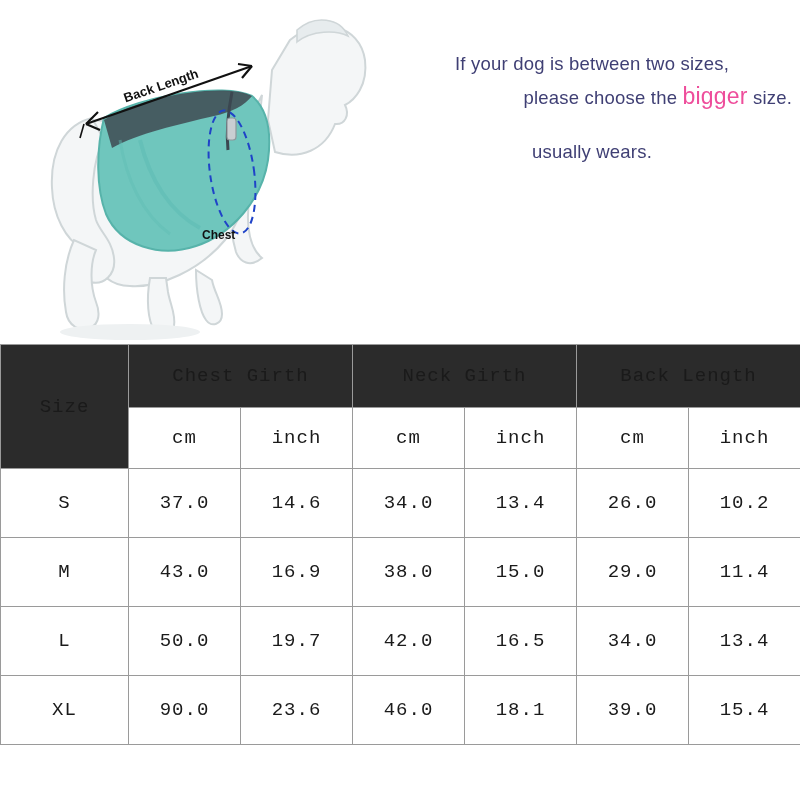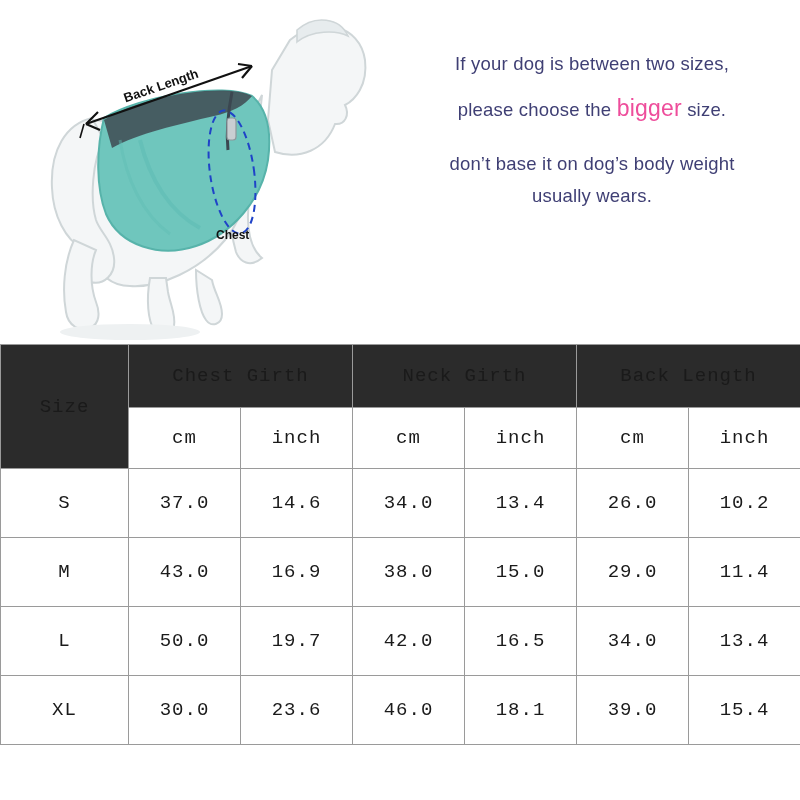--- a/index.html
+++ b/index.html
@@ -52,21 +52,21 @@
   }
   .note-line {
     font-family: "Liberation Sans", sans-serif;
     font-weight: normal;
     color: #3f3f74;
     font-size: 18.5px;
     line-height: 32px;
     letter-spacing: 0.2px;
     white-space: nowrap;
   }
-  .note-line.l2 { margin-top: 12px; }
+  .note-line.l2 { margin-top: 0px; text-align: right; }
   .gap { height: 22px; }
   .pink {
     color: #ef5ba1;
     font-size: 22px;
   }
   .pink-strong {
     color: #ee4d9b;
     font-size: 23px;
   }
 
@@ -163,30 +163,29 @@
           <path d="M84 124 L80 138" stroke-width="1.6"></path>
         </g>
 
         <g fill="none" stroke="#1f43c8" stroke-width="2" stroke-dasharray="7 5">
           <ellipse cx="232" cy="172" rx="22" ry="62" transform="rotate(-8 232 172)"></ellipse>
         </g>
       </svg>
 
       <div style="position:absolute;left:122px;top:78px;transform:rotate(-19deg);font-family:'Liberation Sans',sans-serif;font-weight:bold;font-size:13px;color:#111;">Back Length</div>
 
-      <div style="position:absolute;left:216px;top:228px;font-family:'Liberation Sans',sans-serif;font-weight:bold;font-size:12px;color:#111;">Chest</div>
+      <div style="position:absolute;left:202px;top:228px;font-family:'Liberation Sans',sans-serif;font-weight:bold;font-size:12px;color:#111;">Chest</div>
     </div>
 
     <div class="notes">
       <div class="note-line">If your dog is between two sizes,</div>
       <div class="note-line l2">
         <span>please choose the </span><span class="pink-strong">bigger</span><span> size.</span>
       </div>
       <div class="gap"></div>
-      <div class="note-line">don’t base it on dog’s body weight</div>
       <div class="note-line">usually wears.</div>
     </div>
   </div>
 
   <div class="table-wrap">
     <table class="size-table">
       <colgroup>
         <col class="size-col">
         <col class="val-col">
           <col class="val-col">
@@ -233,21 +232,21 @@
           <td>L</td>
           <td>50.0</td>
           <td>19.7</td>
           <td>42.0</td>
           <td>16.5</td>
           <td>34.0</td>
           <td>13.4</td>
         </tr>
         <tr class="data-row">
           <td>XL</td>
-          <td>30.0</td>
+          <td>90.0</td>
           <td>23.6</td>
           <td>46.0</td>
           <td>18.1</td>
           <td>39.0</td>
           <td>15.4</td>
         </tr>
       </tbody>
     </table>
   </div>
 

